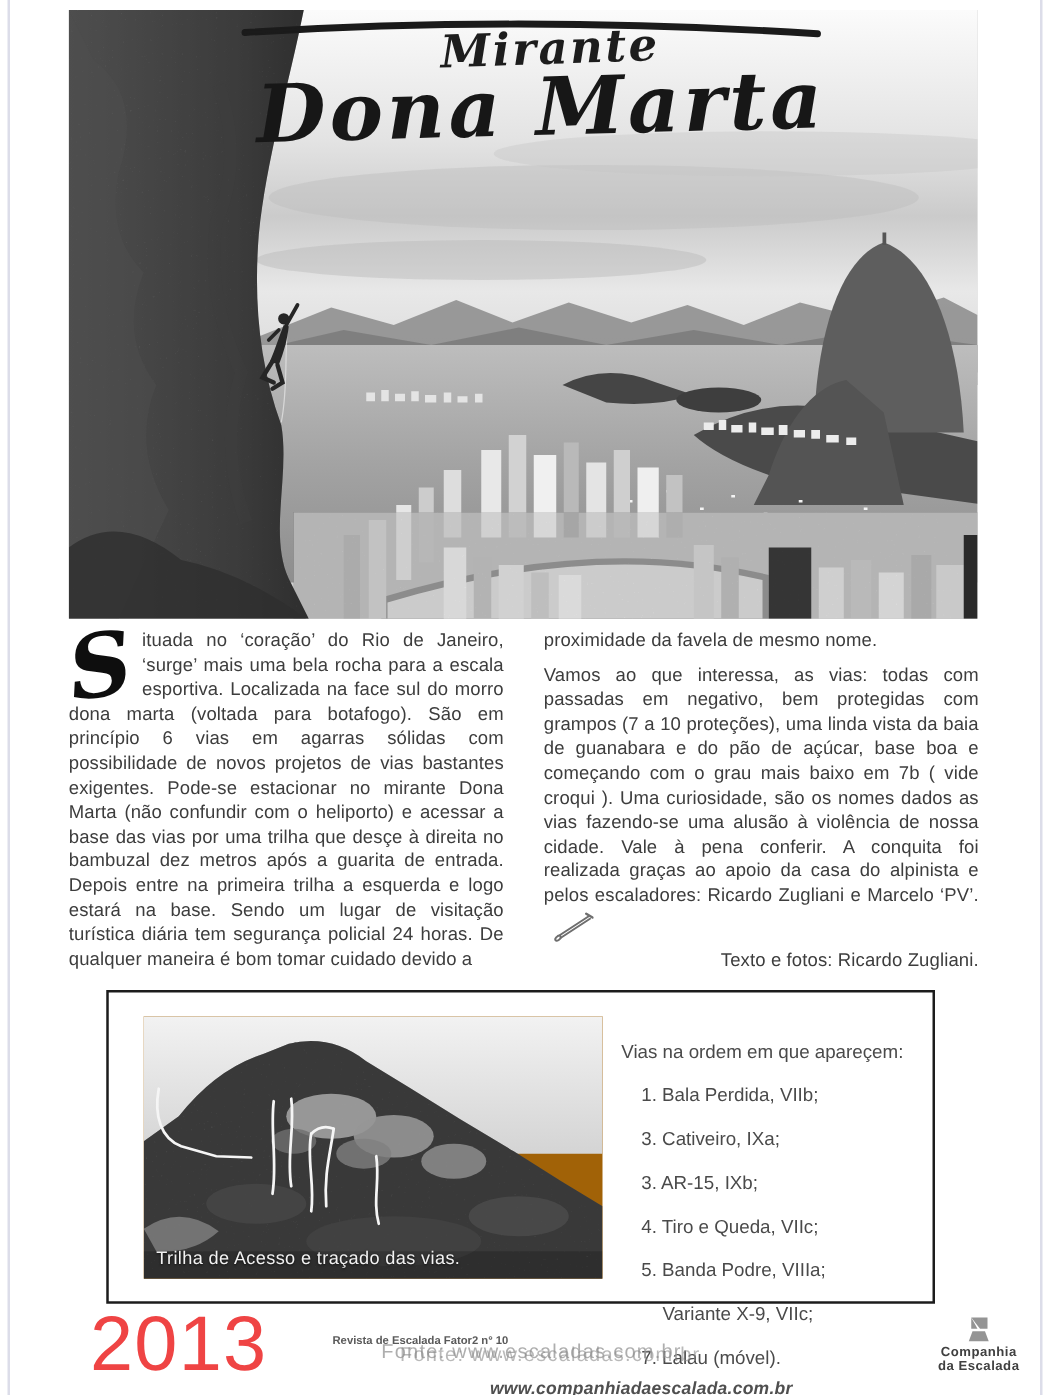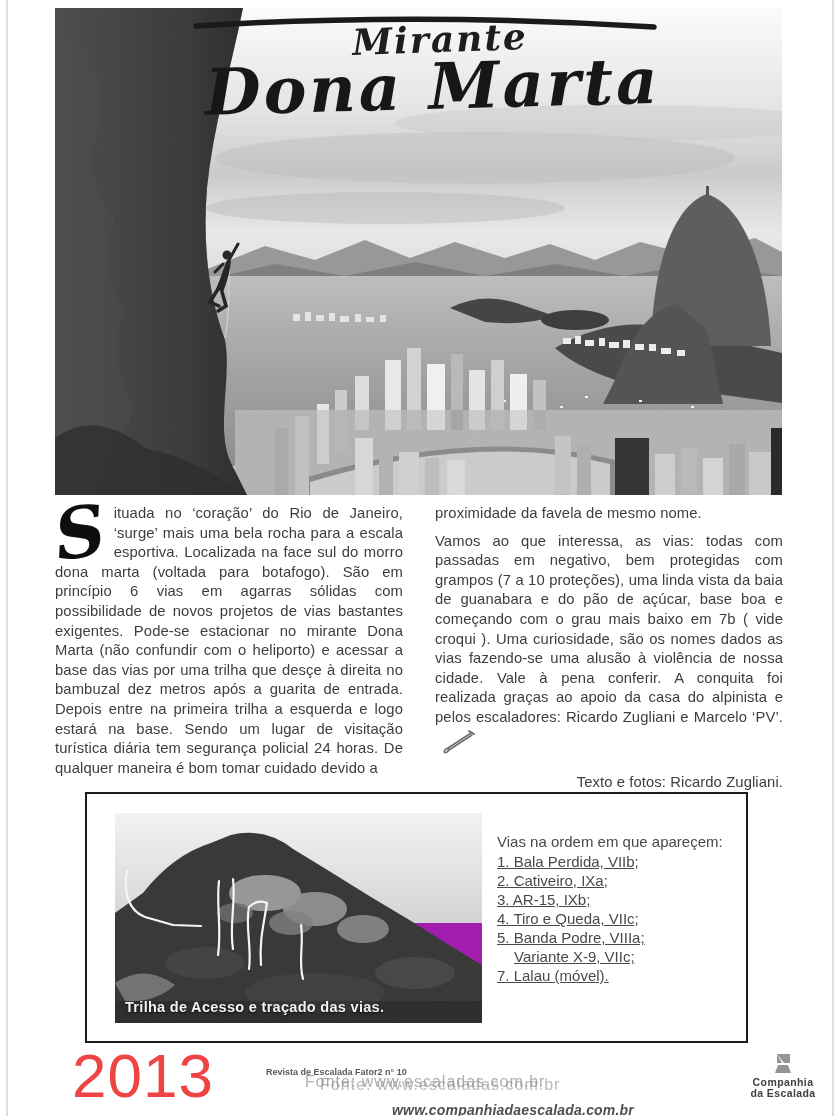--- a/index.html
+++ b/index.html
@@ -23,32 +23,32 @@
 
   
   .article{position:absolute;left:55px;top:504px;width:728px;display:flex;gap:32px;}
   .col{width:348px;font-size:14.8px;line-height:19.6px;text-align:justify;color:#3d3d3d;
        letter-spacing:0.1px;}
   .dropcap{float:left;font-family:"DejaVu Serif",serif;font-style:italic;font-weight:bold;
            font-size:70px;line-height:54px;color:#0e0e0e;margin:2px 8px 0 0;
            transform:rotate(-8deg);}
   .col p{margin:0 0 8px 0;}
   .piton{display:inline-block;vertical-align:-6px;margin-left:6px;}
-  .byline{text-align:right;margin-top:14px;font-size:14.8px;color:#3d3d3d;}
+  .byline{text-align:right;font-size:14.8px;color:#3d3d3d;}
 
   
   .croqui{position:absolute;left:85px;top:792px;width:659px;height:247px;
           border:2px solid #1c1c1c;background:#fff;}
-  .croqui-photo{position:absolute;left:28px;top:19px;width:367px;height:210px;background:#a21caf;font-weight:bold;}
+  .croqui-photo{position:absolute;left:28px;top:19px;width:367px;height:210px;background:#a16207;}
   .croqui-caption{position:absolute;left:10px;bottom:8px;color:#f2f2f2;font-size:14.5px;
                   letter-spacing:0.3px;text-shadow:0 1px 2px rgba(0,0,0,.7);}
   .route-list{position:absolute;left:410px;top:38px;width:240px;font-size:15px;
               line-height:19px;color:#4a4a4a;}
   .route-list .lt{margin-bottom:1px;}
-  .route{margin:0;text-decoration:underline;}
+  .route{margin:16px;}
   .route.indent{padding-left:17px;}
 
   
   .year{position:absolute;left:72px;top:1040px;font-size:62px;color:#ef4444;
         letter-spacing:1px;}
   .credit{position:absolute;left:266px;top:1067px;font-size:9px;font-weight:bold;color:#5a5a5a;}
   .site{position:absolute;left:392px;top:1102px;font-size:14px;font-style:italic;
         font-weight:bold;color:#4f4f4f;letter-spacing:0.2px;}
   .wm{position:absolute;font-size:16px;color:#9a9a9a;letter-spacing:1px;opacity:.8;}
   .wm.a{left:305px;top:1073px;}
@@ -286,21 +286,21 @@
           <path d="M134,94 Q142,86 152,90"></path>
           <path d="M186,112 C189,132 183,148 188,166"></path>
         </g>
         <rect x="0" y="188" width="367" height="22" fill="#000" opacity="0.18"></rect>
       </svg>
       <div class="croqui-caption">Trilha de Acesso e traçado das vias.</div>
     </div>
     <div class="route-list">
       <div class="lt">Vias na ordem em que apareçem:</div>
       <div class="route">1. Bala Perdida, VIIb;</div>
-      <div class="route">2. Cativeiro, IXa;</div>
+      <div class="route">3. Cativeiro, IXa;</div>
       <div class="route">3. AR-15, IXb;</div>
       <div class="route">4. Tiro e Queda, VIIc;</div>
       <div class="route">5. Banda Podre, VIIIa;</div>
       <div class="route indent">Variante X-9, VIIc;</div>
       <div class="route">7. Lalau (móvel).</div>
     </div>
   </div>
 
   <div class="year">2013</div>
   <div class="credit">Revista de Escalada Fator2 n° 10</div>

